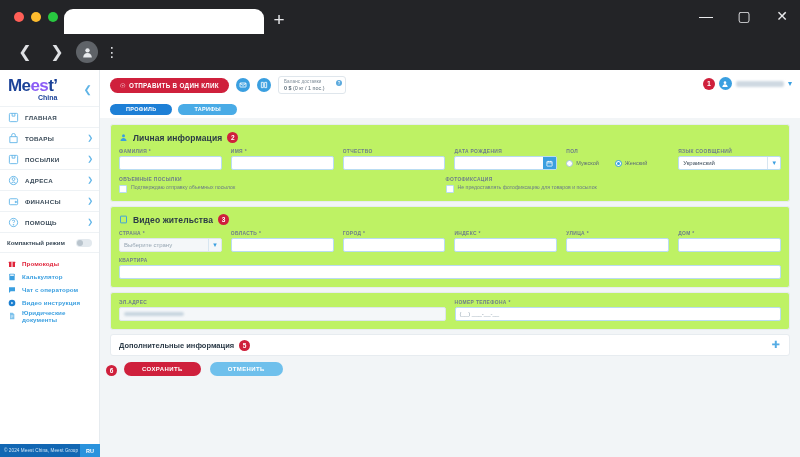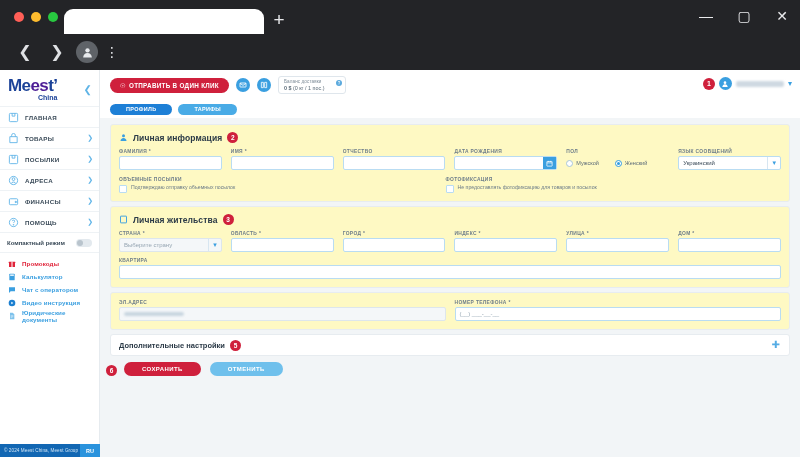--- a/index.html
+++ b/index.html
@@ -60,21 +60,21 @@
   
   .sidebar {
     width:100px; background:#fff; height:387px; position:relative;
     border-right:1px solid #e6ebef;
   }
   .logo-wrap { height:36px; display:flex; align-items:center; padding:4px 0 0 8px; position:relative;}
   .logo {
     font-size:17px; font-weight:bold; letter-spacing:-0.6px; line-height:14px;
   }
   .logo .m { color:#1b4298; }
-  .logo .e1 { color:#4c1d95; }
+  .logo .e1 { color:#8b5cf6; }
   .logo .e2 { color:#1b4298; }
   .logo-sub { font-size:7px; color:#1b4298; font-weight:bold; text-align:right; margin-top:1px; }
   .collapse {
     position:absolute; right:7px; top:14px; color:#5fb4e6; font-size:10px; cursor:pointer;
   }
   .nav { border-top:1px solid #eef2f5; }
   .nav-item {
     height:21px; display:flex; align-items:center; gap:6px;
     padding: 0 6px 0 7px; border-bottom:1px solid #eef2f5; cursor:pointer;
   }
@@ -168,21 +168,21 @@
   .pill {
     height:11px; border-radius:6px; font-size:5.5px; font-weight:bold; color:#fff;
     display:flex; align-items:center; justify-content:center; padding:0 16px; cursor:pointer;
     letter-spacing:0.3px; text-transform:uppercase;
   }
   .pill.active { background:#1d7fd6; }
   .pill.inactive { background:#49abe6; }
 
   .content { padding:6px 10px 0 10px; }
   .card {
-    background:#fef9c3; border:1px solid #e7ecf0; border-radius:3px; padding:7px 8px 8px 8px;
+    background:#bef264; border:1px solid #e7ecf0; border-radius:3px; padding:7px 8px 8px 8px;
     margin-bottom:4px; position:relative;
   }
   .sec-head { display:flex; align-items:center; gap:5px; margin-bottom:6px; }
   .sec-ico { width:9px; height:9px; color:#3a9fe0; display:flex; align-items:center; justify-content:center;}
   .sec-title { font-size:8.5px; font-weight:bold; color:#2b3a47; letter-spacing:0.1px; }
   .step {
     width:11px; height:11px; border-radius:50%; background:#cf203c; color:#fff;
     font-size:6.5px; font-weight:bold; display:flex; align-items:center; justify-content:center;
   }
 
@@ -537,21 +537,21 @@
           </div>
         </div>
 
         <div class="card">
           <div class="sec-head">
             <span class="sec-ico">
               <svg width="9" height="9" viewBox="0 0 24 24" fill="none" stroke="#3a9fe0" stroke-width="2.5">
                   <rect x="4" y="3" width="16" height="18" rx="1"></rect>
                 </svg>
             </span>
-            <span class="sec-title">Личная жительства</span>
+            <span class="sec-title">Видео жительства</span>
             <span class="step">3</span>
           </div>
           <div class="row">
             <div class="field">
               <div class="flabel">СТРАНА *</div>
               <div class="input select grey">
                 <span>Выберите страну</span>
                 <span class="sel-caret">▾</span>
               </div>
             </div>
@@ -593,21 +593,21 @@
               </div>
             </div>
             <div class="field" style="flex:3">
               <div class="flabel">НОМЕР ТЕЛЕФОНА *</div>
               <div class="input" style="color:#97a7b4">(__) ___-__-__</div>
             </div>
           </div>
         </div>
 
         <div class="addon-row">
-          <span class="addon-title">Дополнительные настройки</span>
+          <span class="addon-title">Дополнительные информация</span>
           <span class="step" style="margin-left:5px">5</span>
           <span class="addon-plus">✚</span>
         </div>
 
         <div class="actions">
           <span class="step step-left">6</span>
           <span class="btn save">СОХРАНИТЬ</span>
           <span class="btn cancel">ОТМЕНИТЬ</span>
         </div>
 

